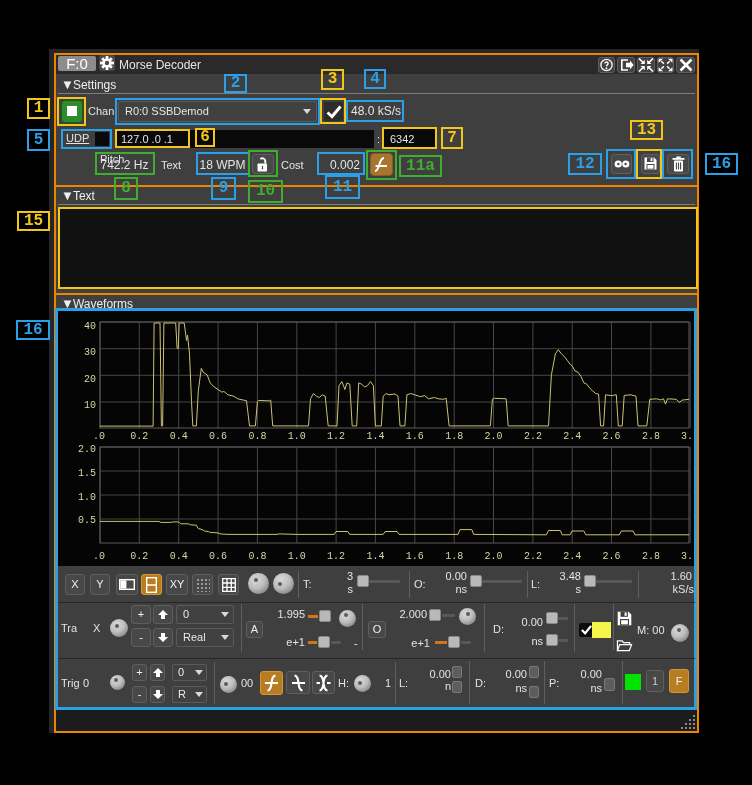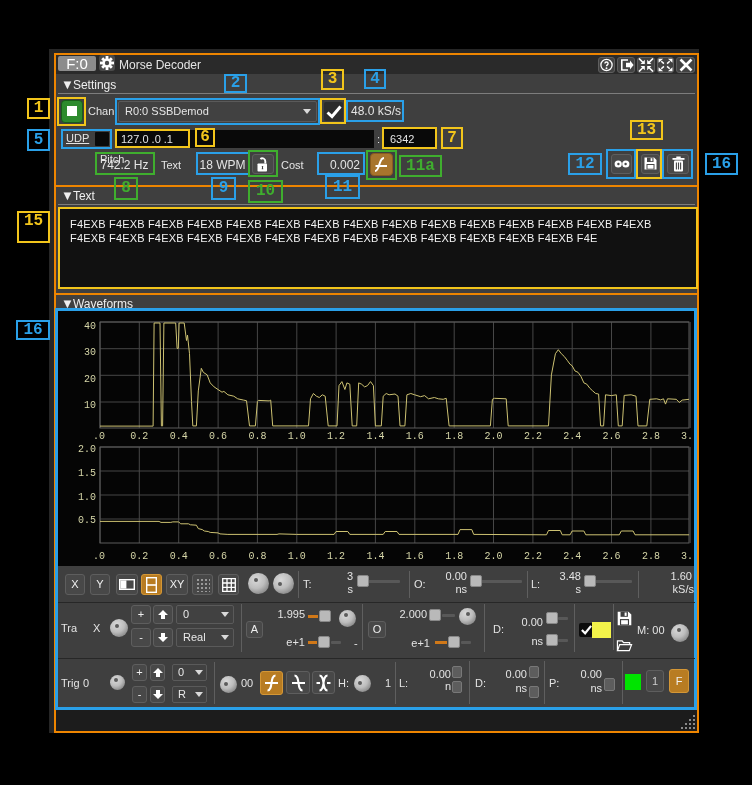--- a/index.html
+++ b/index.html
@@ -162,21 +162,20 @@
     <rect x="4.3" y="0.5" width="4.4" height="2" fill="#fff"></rect>
     <g stroke="#484848" stroke-width="1.1">
         <path d="M4.4 6.5 V13.5 M6.5 6.5 V13.5 M8.6 6.5 V13.5"></path>
       </g>
   </svg>
 
   <div class="abs" style="left:56px;top:185px;width:641px;height:2px;background:#ee8500;"></div>
   <div class="abs t12" style="left:61px;top:189px;color:#efefef;"><span style="font-size:13px;margin-right:-1px;">▼</span>Text</div>
   <div class="abs" style="left:58px;top:204px;width:637px;height:1px;background:#7d7d7d;"></div>
   <div class="abs" style="left:60px;top:209px;width:636px;height:78px;background:#111111;"></div>
-  <div class="abs t11" style="left:70px;top:217px;width:602px;color:#f2f2f2;line-height:14px;letter-spacing:0.18px;">F4EXB F4EXB F4EXB F4EXB F4EXB F4EXB F4EXB F4EXB F4EXB F4EXB F4EXB F4EXB F4EXB F4EXB F4EXB F4EXB F4EXB F4EXB F4EXB F4EXB F4EXB F4EXB F4EXB F4EXB F4EXB F4EXB F4EXB F4EXB F4E</div>
 
   <div class="abs" style="left:56px;top:293px;width:641px;height:2px;background:#ee8500;"></div>
   <div class="abs t12" style="left:61px;top:297px;color:#efefef;"><span style="font-size:13px;margin-right:-1px;">▼</span>Waveforms</div>
 
   <div class="abs" style="left:55px;top:308px;width:642px;height:402px;border:3px solid #2aa0e8;box-sizing:border-box;background:#3f3f3f;"></div>
 
   <svg id="plots" class="abs" style="left:58px;top:311px;" width="636" height="255" viewBox="58 311 636 255">
     <rect x="58" y="311" width="636" height="255" fill="#050505"></rect>
     <path stroke="#474747" stroke-width="1" fill="none" d="M100.0 322 V428 M139.3 322 V428 M178.7 322 V428 M218.1 322 V428 M257.4 322 V428 M296.8 322 V428 M336.1 322 V428 M375.4 322 V428 M414.8 322 V428 M454.2 322 V428 M493.5 322 V428 M532.9 322 V428 M572.2 322 V428 M611.5 322 V428 M650.9 322 V428 M690.2 322 V428 M100 322 H689 M100 348.7 H689 M100 375.3 H689 M100 402 H689"></path>
     <path stroke="#474747" stroke-width="1" fill="none" d="M100.0 447 V543 M139.3 447 V543 M178.7 447 V543 M218.1 447 V543 M257.4 447 V543 M296.8 447 V543 M336.1 447 V543 M375.4 447 V543 M414.8 447 V543 M454.2 447 V543 M493.5 447 V543 M532.9 447 V543 M572.2 447 V543 M611.5 447 V543 M650.9 447 V543 M690.2 447 V543 M100 447 H689 M100 471 H689 M100 495 H689 M100 519 H689"></path>
@@ -461,15 +460,15 @@
   <div class="lbl yel" style="left:195px;top:128px;width:20px;height:19px;line-height:15px;">6</div>
   <div class="lbl yel" style="left:441px;top:127px;width:22px;height:22px;line-height:18px;">7</div>
   <div class="lbl grn" style="left:114px;top:177px;width:24px;height:23px;line-height:19px;">8</div>
   <div class="lbl blu" style="left:211px;top:177px;width:25px;height:23px;line-height:19px;">9</div>
   <div class="lbl grn" style="left:248px;top:180px;width:35px;height:23px;line-height:19px;">10</div>
   <div class="lbl blu" style="left:325px;top:175px;width:35px;height:24px;line-height:20px;">11</div>
   <div class="lbl grn" style="left:399px;top:155px;width:43px;height:22px;line-height:18px;">11a</div>
   <div class="lbl blu" style="left:568px;top:153px;width:34px;height:22px;line-height:18px;">12</div>
   <div class="lbl yel" style="left:630px;top:120px;width:33px;height:20px;line-height:16px;">13</div>
   <div class="lbl blu" style="left:705px;top:153px;width:33px;height:22px;line-height:18px;">16</div>
-  <div class="lbl yel" style="left:17px;top:211px;width:33px;height:32px;line-height:16px;">15</div>
+  <div class="lbl yel" style="left:17px;top:211px;width:33px;height:20px;line-height:16px;">15</div>
   <div class="lbl blu" style="left:16px;top:320px;width:34px;height:20px;line-height:16px;">16</div>
 </div>
 
 </body></html>

